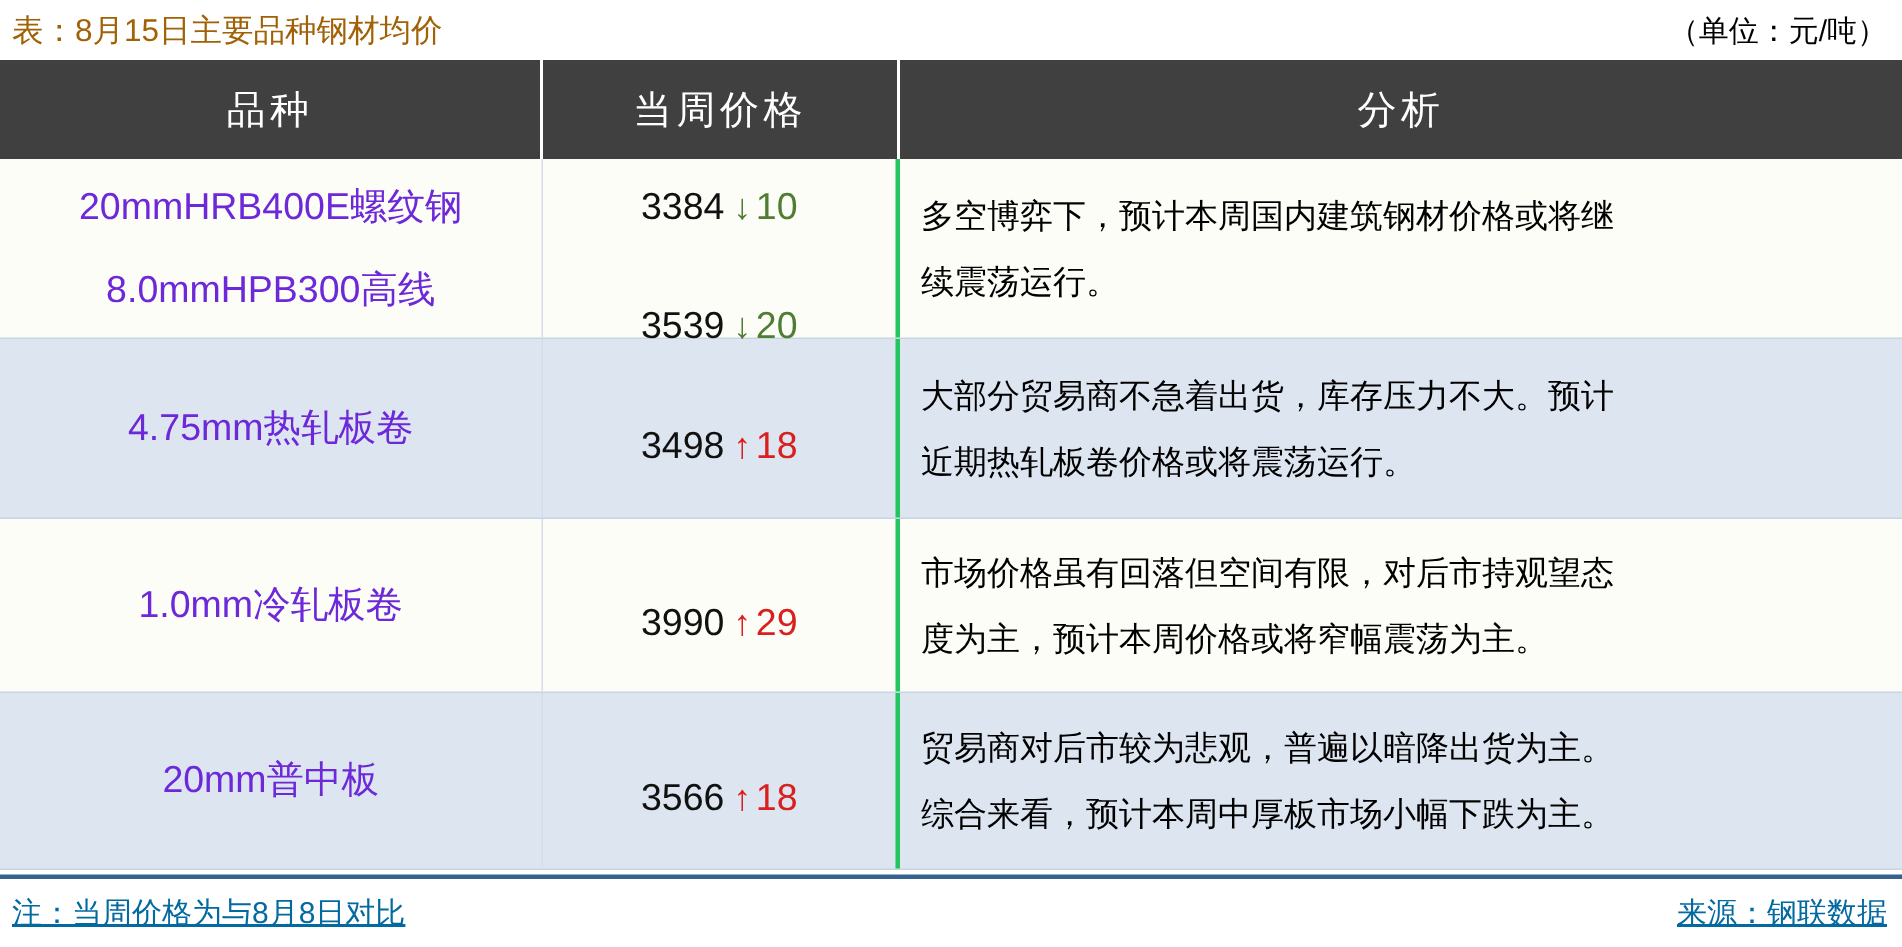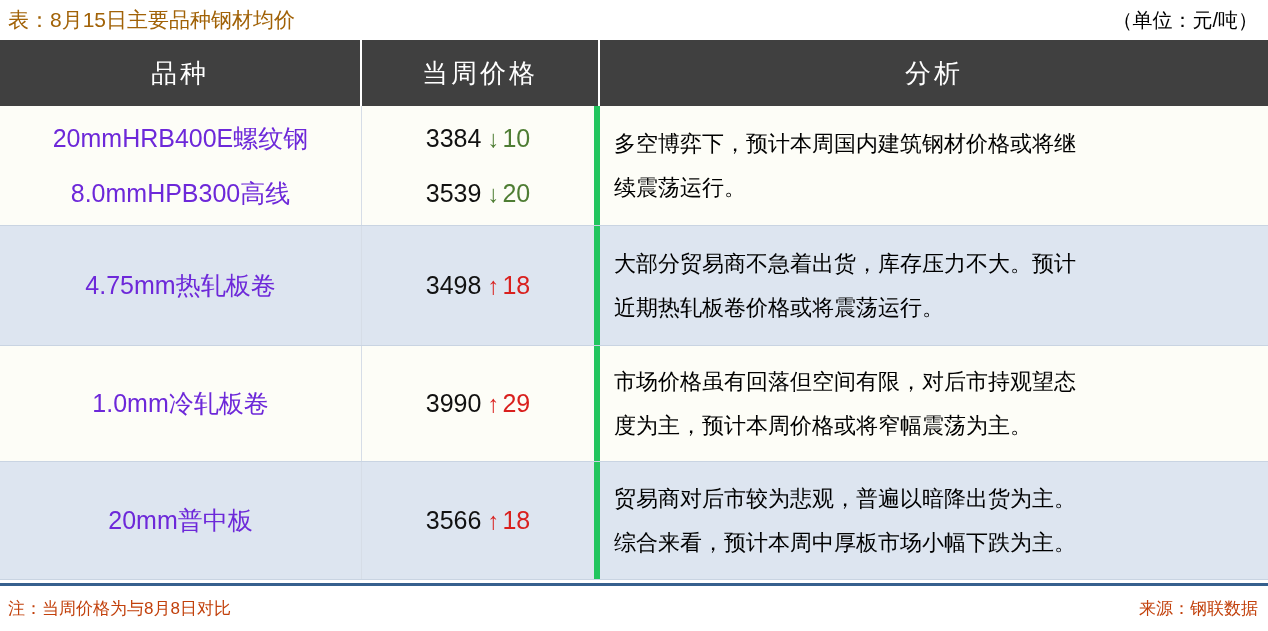--- a/index.html
+++ b/index.html
@@ -86,21 +86,21 @@
     justify-content: center;
     padding: 0 6px;
   }
   .cell.c-variety {
     align-items: center;
     text-align: center;
     border-right: 1px solid #d6dde7;
   }
   .cell.c-price {
     align-items: center;
-    border-right: 6px solid #22c55e;
+    border-right: 3px solid #22c55e;
   }
   .cell.c-analysis {
     align-items: flex-start;
     text-align: left;
     padding-left: 14px;
     padding-right: 12px;
   }
 
   .variety-line {
     font-size: 25px;
@@ -116,21 +116,21 @@
     line-height: 1.0;
     white-space: nowrap;
     display: flex;
     align-items: baseline;
     gap: 2px;
   }
   .price-line + .price-line { margin-top: 30px; }
 
   .price-val { color: #111111; }
   .arrow { font-size: 24px; margin: 0 1px 0 4px; }
-  .delta { font-size: 25px; }
+  .delta { font-size: 25px; margin-top: 24px; }
 
   .up   { color: #D9201E; }
   .down { color: #4E7D33; }
 
   .analysis-line {
     font-size: 22px;
     color: #000000;
     line-height: 1.0;
     white-space: nowrap;
   }
@@ -155,23 +155,24 @@
     left: 0; top: 586px;
     width: 1268px;
     height: 45px;
     display: flex;
     align-items: center;
     justify-content: space-between;
     padding: 0 10px 0 8px;
     background: #ffffff;
   }
   .footer-note, .footer-source {
-    font-size: 17px;
-    color: #c2410c;
-    white-space: nowrap;
+    font-size: 20px;
+    color: #0369a1;
+    white-space: nowrap;
+    text-decoration: underline;
   }
 </style>
 </head>
 <body>
 
 <div class="page">
 
   <div class="caption-row">
     <div class="caption-title">表：8月15日主要品种钢材均价</div>
     <div class="caption-unit">（单位：元/吨）</div>

